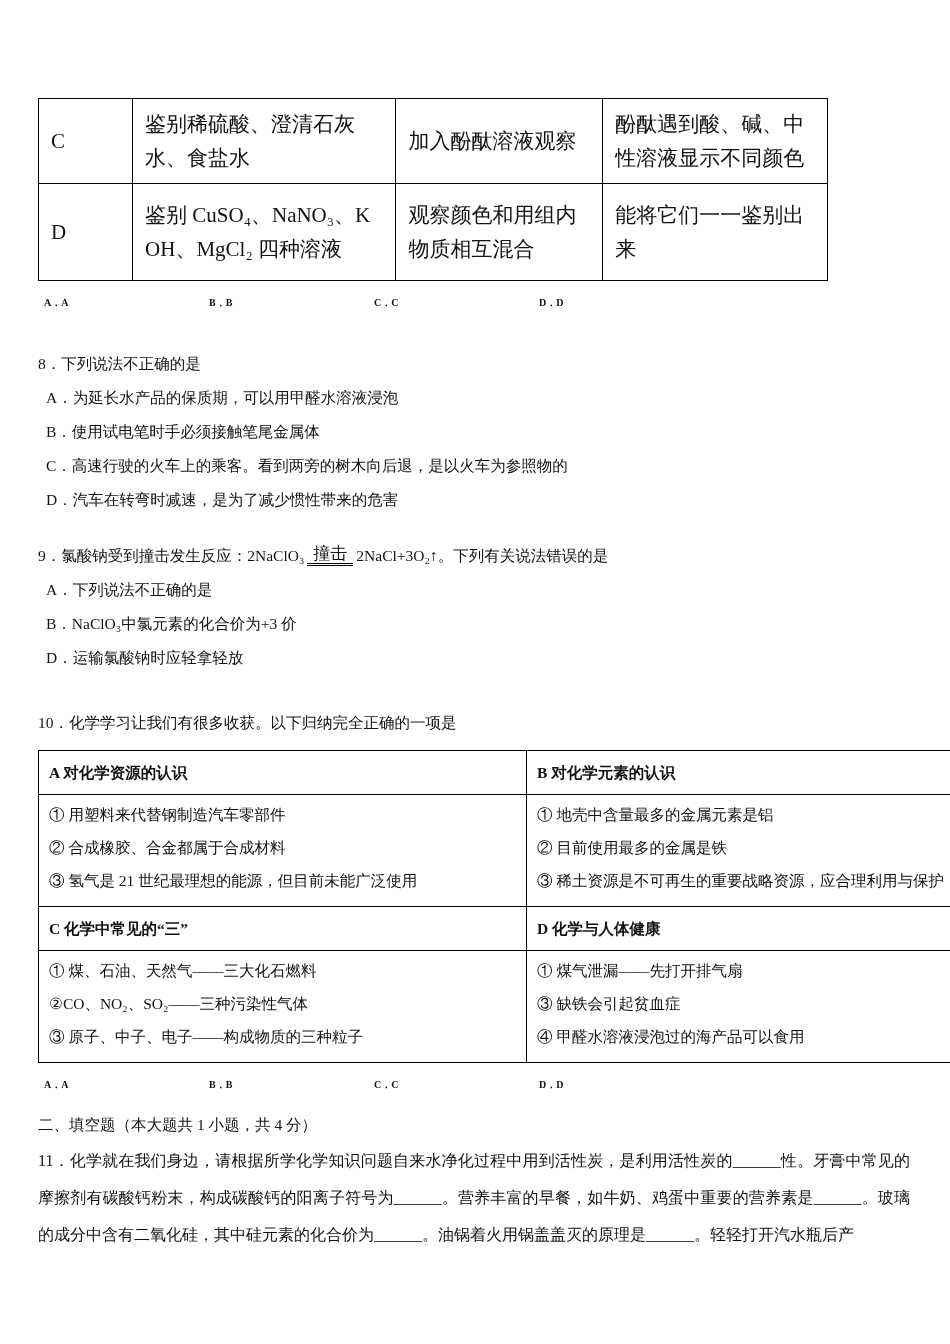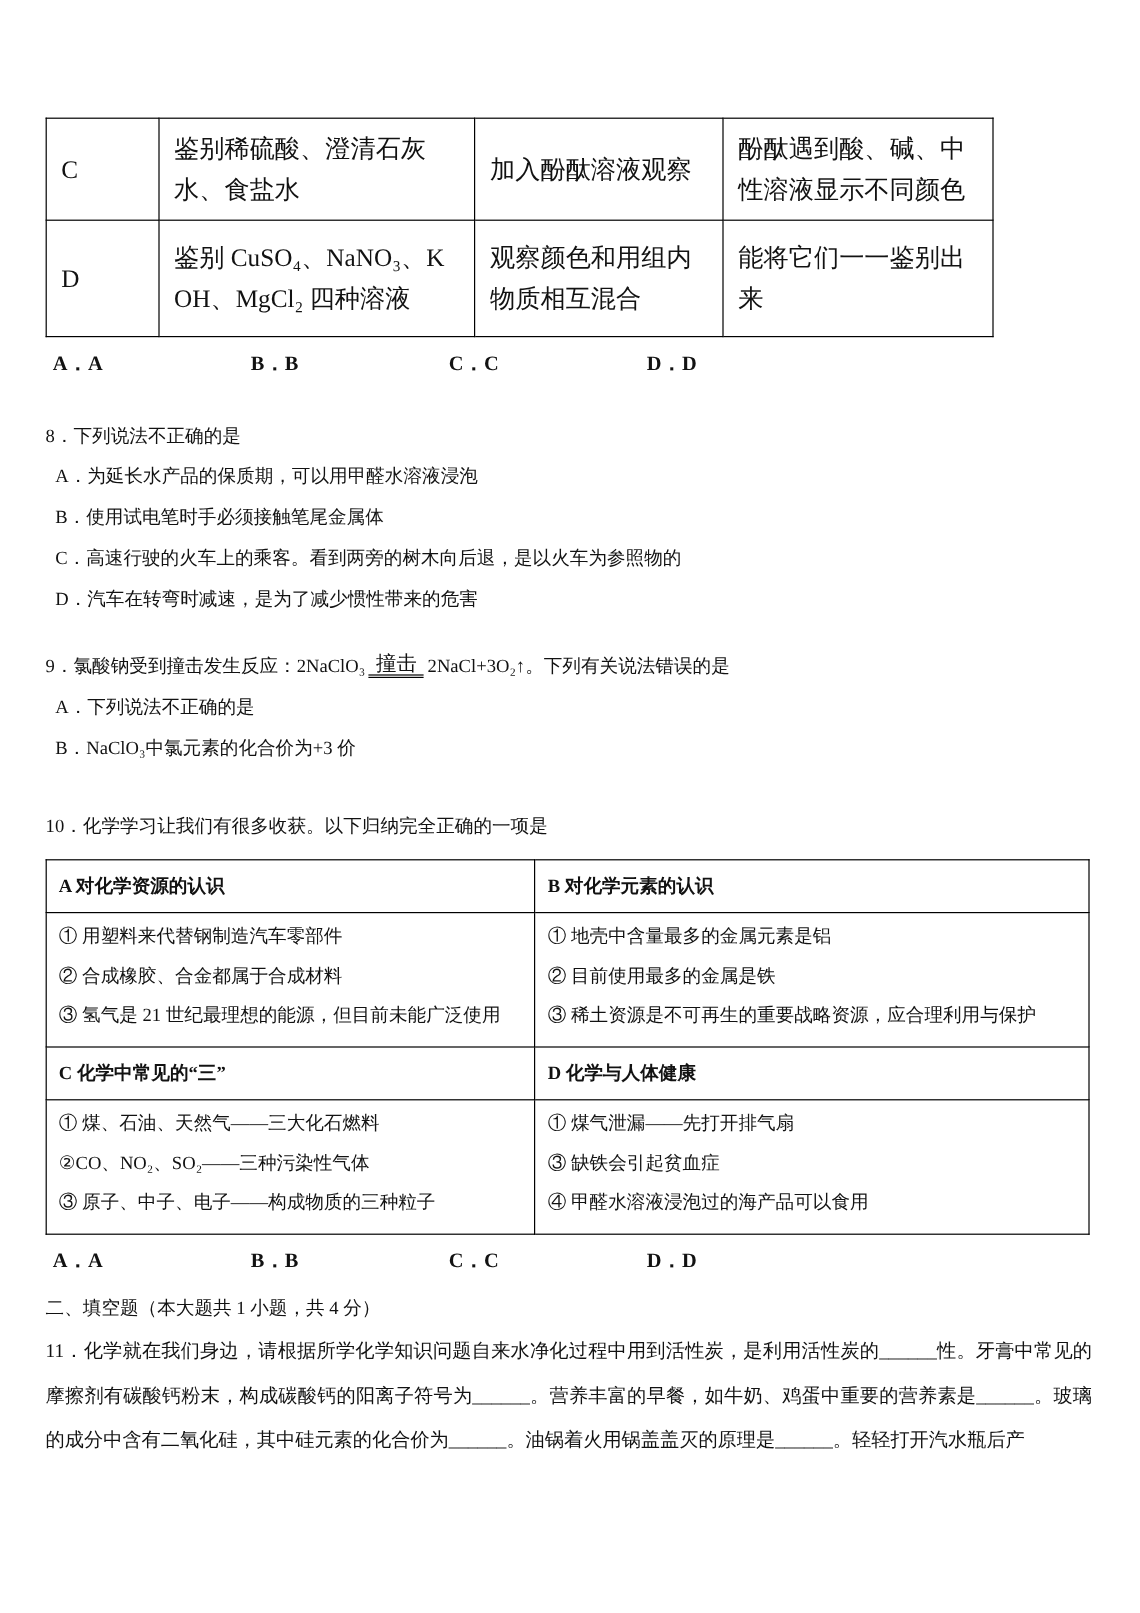--- a/index.html
+++ b/index.html
@@ -29,21 +29,21 @@
   .t1 .c2 { width: 252px; }
   .t1 .c3 { width: 198px; }
   .t1 .c4 { width: 215px; }
   .t1 .row-c td { height: 85px; }
   .t1 .row-d td { height: 97px; }
 
   
   .answer-row {
     margin: 9px 0 0 6px;
     font-weight: bold;
-    font-size: 17px;
+    font-size: 10px;
     line-height: 26px;
   }
   .answer-row span { display: inline-block; width: 165px; }
 
   
   .stem { font-size: 15.5px; line-height: 34px; margin-top: 31px; }
   .option { font-size: 15.5px; line-height: 34px; margin-left: 8px; }
   .q9-stem { margin-top: 22px; }
 
   
@@ -63,21 +63,21 @@
   }
 
   
   .t2 { width: 870px; table-layout: fixed; margin-top: 10px; }
   .t2 td {
     border: 1px solid #000;
     font-size: 15.5px;
     padding: 6px 10px;
     word-break: break-all;
   }
-  .t2 .colA { width: 407px; }
+  .t2 .colA { width: 488px; }
   .t2 .colB { width: 461px; }
   .t2 .th { font-weight: bold; height: 44px; vertical-align: middle; line-height: 24px; }
   .t2 .tc { vertical-align: top; padding-top: 3px; padding-bottom: 9px; }
   .t2 .titem { line-height: 33px; }
 
   
   .section-heading { font-size: 15.5px; line-height: 30px; margin-top: 12px; }
   .q11 {
     width: 872px;
     font-size: 16px;
@@ -116,20 +116,21 @@
   <div class="option">A．为延长水产品的保质期，可以用甲醛水溶液浸泡</div>
   <div class="option">B．使用试电笔时手必须接触笔尾金属体</div>
   <div class="option">C．高速行驶的火车上的乘客。看到两旁的树木向后退，是以火车为参照物的</div>
   <div class="option">D．汽车在转弯时减速，是为了减少惯性带来的危害</div>
 
   <div class="stem q9-stem">
     <span>9．氯酸钠受到撞击发生反应：2NaClO₃</span><span class="cond"><span class="cond-label">撞击</span><span class="cond-bar"></span></span><span>2NaCl+3O₂↑。下列有关说法错误的是</span>
   </div>
   <div class="option">A．下列说法不正确的是</div>
   <div class="option">B．NaClO₃中氯元素的化合价为+3 价</div>
+  <div class="option">D．运输氯酸钠时应轻拿轻放</div>
 
   <div class="stem">10．化学学习让我们有很多收获。以下归纳完全正确的一项是</div>
 
   <table class="t2">
     <tbody>
       <tr>
         <td class="th colA">A 对化学资源的认识</td>
         <td class="th colB">B 对化学元素的认识</td>
       </tr>
       <tr>

